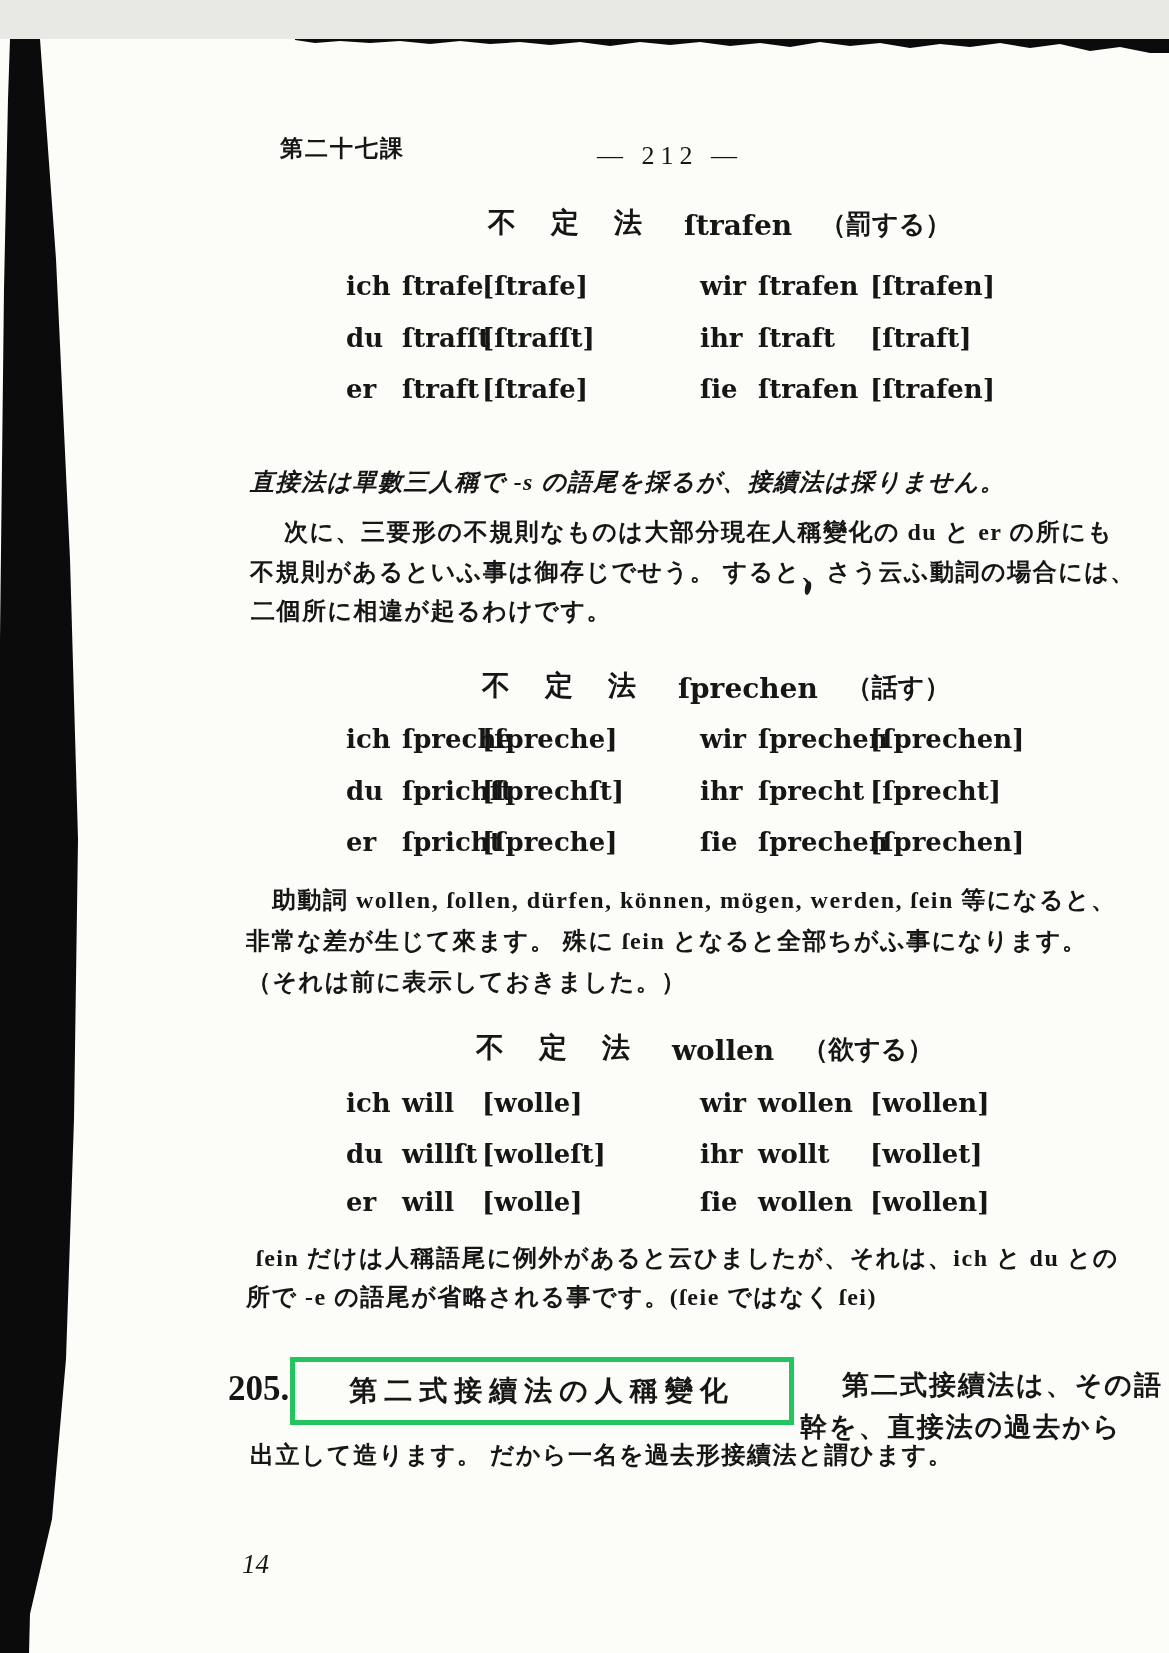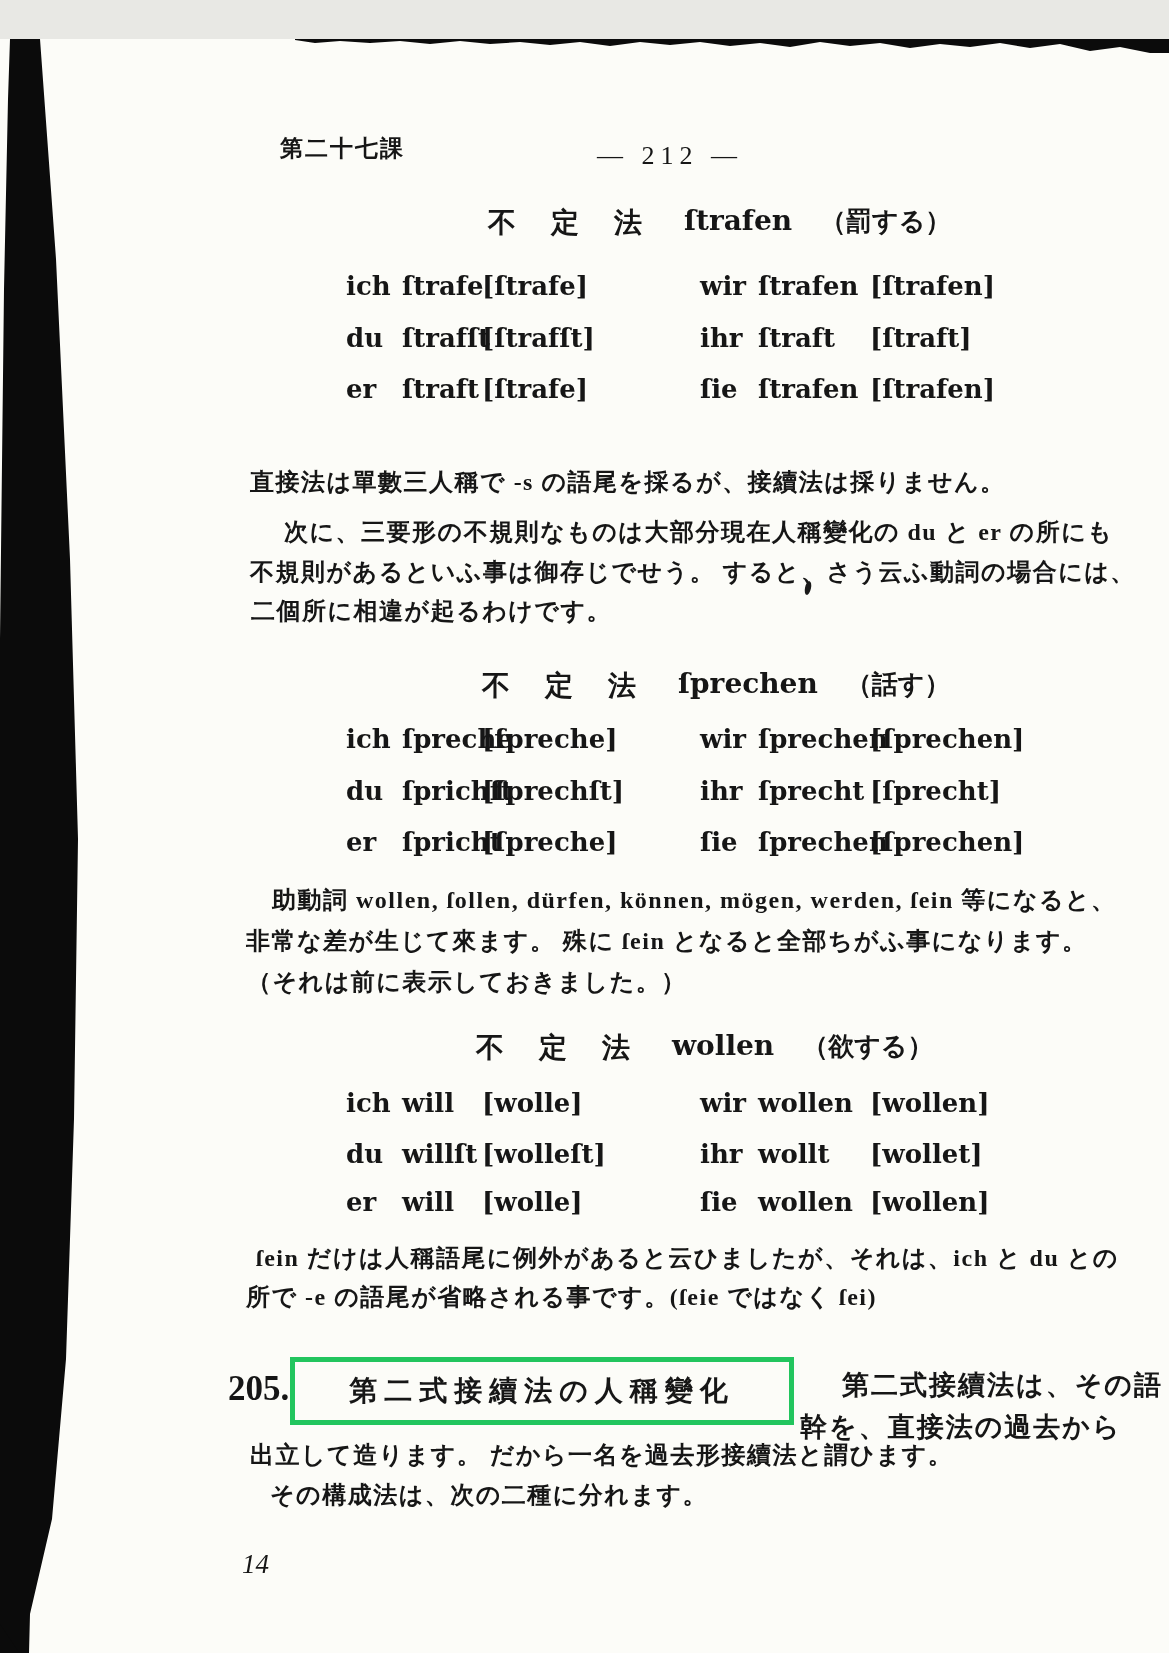--- a/index.html
+++ b/index.html
@@ -8,21 +8,21 @@
     background:#fcfcf8; overflow:hidden;
     font-family:"Liberation Serif", serif; color:#161616;margin-top:39px;
   }
   .abs { position:absolute; white-space:nowrap; }
   .jp  { font-weight:bold; }
   .de  { font-family:"DejaVu Serif", serif; font-weight:bold; }
 
   .lesson   { font-size:23px; letter-spacing:2px; }
   .pageno   { font-size:26px; letter-spacing:6px; }
 
-  .thead    { display:flex; align-items:flex-start; gap:28px; }
+  .thead    { display:flex; align-items:flex-end; gap:28px; }
   .thead .tl{ font-size:28px; letter-spacing:14px; }
   .thead .tv{ font-size:28px; }
   .thead .tg{ font-size:26px; }
 
   .vrow   { position:absolute; left:0; top:0; width:100%; height:40px; font-size:26px; }
   .vrow span { position:absolute; }
   .p-a { left:346px; } .p-b { left:402px; } .p-c { left:482px; }
   .p-d { left:700px; } .p-e { left:758px; } .p-f { left:870px; }
 
   .bodyline { font-size:24px; letter-spacing:1.5px; font-weight:bold; }
@@ -75,21 +75,21 @@
   </div>
   <div class="vrow de" style="top:335px;">
     <span class="p-a">er</span>
     <span class="p-b">ſtraft</span>
     <span class="p-c">[ſtrafe]</span>
     <span class="p-d">ſie</span>
     <span class="p-e">ſtrafen</span>
     <span class="p-f">[ſtrafen]</span>
   </div>
 
-  <div class="abs jp bodyline" style="left:250px; top:427px;">直接法は單數三人稱で -s の語尾を採るが、接續法は採りません。</div>
+  <div class="abs jp bodyline" style="left:250px; top:427px;font-style:italic;">直接法は單數三人稱で -s の語尾を採るが、接續法は採りません。</div>
 
   <div class="abs jp bodyline" style="left:284px; top:477px;">次に、三要形の不規則なものは大部分現在人稱變化の du と er の所にも</div>
   <div class="abs jp bodyline" style="left:250px; top:517px;">不規則があるといふ事は御存じでせう。 すると、さう云ふ動詞の場合には、</div>
   <div class="abs jp bodyline" style="left:251px; top:556px;">二個所に相違が起るわけです。</div>
 
   <div class="abs thead" style="left:482px; top:628px;">
     <span class="jp tl">不 定 法</span>
     <span class="de tv">ſprechen</span>
     <span class="jp tg">（話す）</span>
   </div>
@@ -155,17 +155,16 @@
   <div class="abs jp bodyline" style="left:256px; top:1203px;">ſein だけは人稱語尾に例外があると云ひましたが、それは、ich と du との</div>
   <div class="abs jp bodyline" style="left:246px; top:1242px;">所で -e の語尾が省略される事です。(ſeie ではなく ſei)</div>
 
   <div class="abs secnum" style="left:228px; top:1330px;">205.</div>
   <div class="secbox">
     <span class="jp t">第二式接續法の人稱變化</span>
   </div>
   <div class="abs jp sideline" style="left:842px; top:1328px;">第二式接續法は、その語</div>
   <div class="abs jp sideline" style="left:800px; top:1370px;">幹を、直接法の過去から</div>
   <div class="abs jp bodyline" style="left:250px; top:1400px;">出立して造ります。 だから一名を過去形接續法と謂ひます。</div>
-  <div class="abs jp bodyline" style="left:270px; top:1440px;">その構成法は、次の二種に分れます。</div>
 
   <div class="abs folio" style="left:242px; top:1510px;">14</div>
 
 </div>
 
 </body></html>

